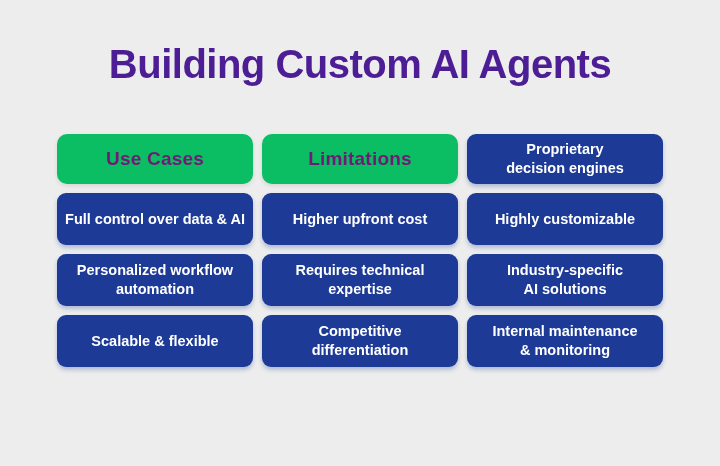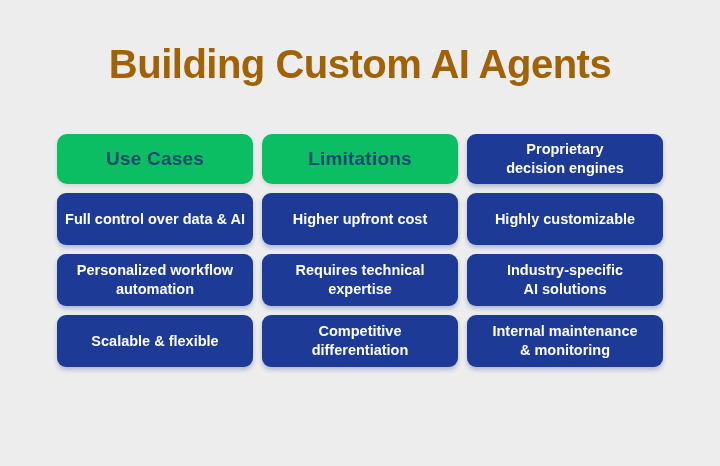--- a/index.html
+++ b/index.html
@@ -21,40 +21,40 @@
   }
   .title {
     position: absolute;
     top: 42px;
     left: 0;
     width: 100%;
     text-align: center;
     font-size: 40px;
     font-weight: 800;
     letter-spacing: -0.5px;
-    color: #a16207;
+    color: #4c1d95;
   }
   .grid {
     position: absolute;
     left: 57px;
     top: 134px;
     width: 606px;
     display: grid;
     grid-template-columns: repeat(3, 1fr);
     grid-template-rows: 50px 52px 52px 52px 52px;
     column-gap: 9px;
     row-gap: 9px;
   }
   .hdr {
     background: #0CBE63;
     border-radius: 10px;
     display: flex;
     align-items: center;
     justify-content: center;
-    color: #0c4a6e;
+    color: #701a75;
     font-weight: 700;
     font-size: 19px;
     letter-spacing: 0.2px;
     box-shadow: 0 2px 4px rgba(0,0,0,0.10);
   }
   .cell {
     background: #1C3A96;
     border-radius: 9px;
     display: flex;
     align-items: center;

